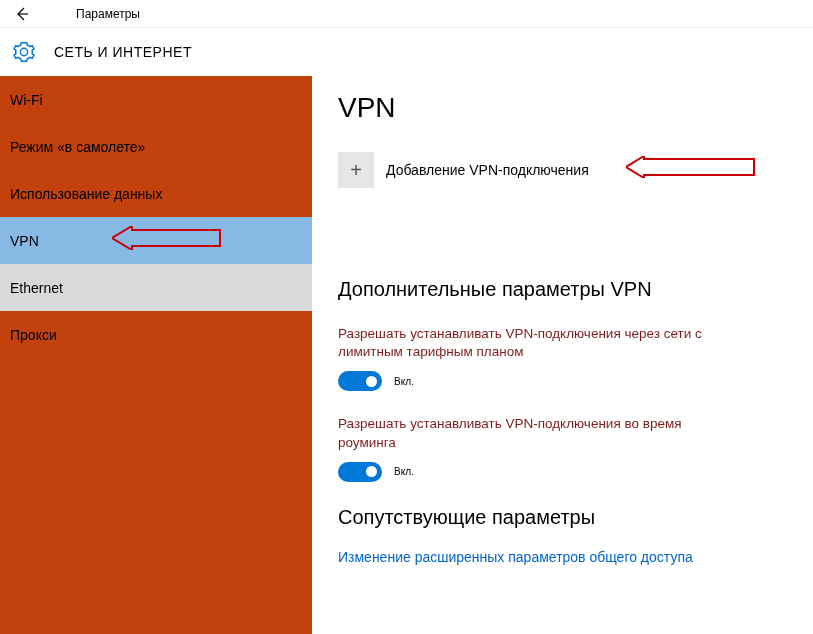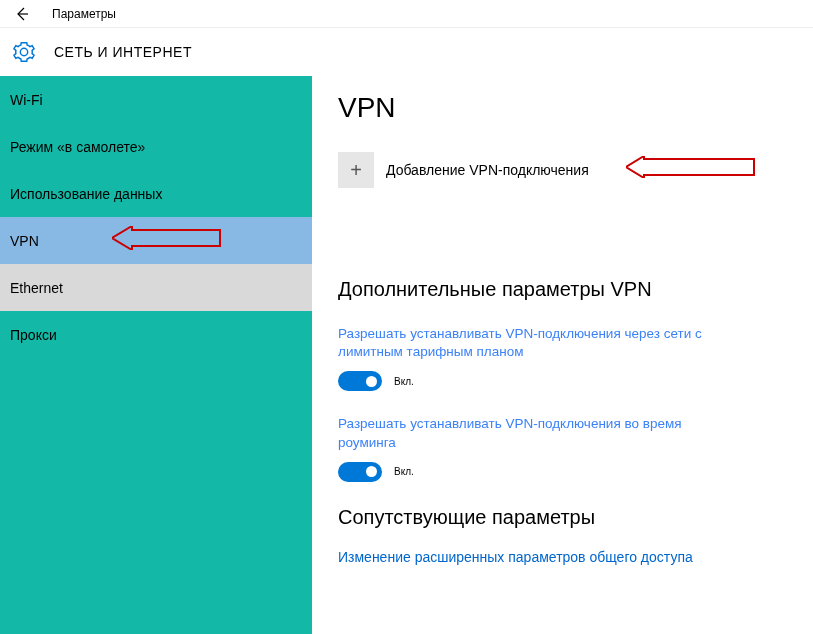--- a/index.html
+++ b/index.html
@@ -12,20 +12,21 @@
     height: 634px;
     overflow: hidden;
     position: relative;
   }
   .titlebar {
     height: 28px;
     display: flex;
     align-items: center;
     padding: 0 8px;
     border-bottom: 1px solid #eee;
+    gap: 24px;
   }
   .back-btn {
     width: 28px;
     height: 28px;
     display: flex;
     align-items: center;
     justify-content: center;
     cursor: pointer;
   }
   .title-text {
@@ -51,21 +52,21 @@
     margin-left: 18px;
     font-size: 14px;
     letter-spacing: 0.5px;
   }
   .content {
     display: flex;
     height: calc(100% - 76px);
   }
   .sidebar {
     width: 312px;
-    background: #14b8a6;
+    background: #c2410c;
     flex-shrink: 0;
   }
   .sidebar-item {
     height: 47px;
     display: flex;
     align-items: center;
     padding: 0 10px;
     cursor: pointer;
     font-size: 14px;
   }
@@ -100,21 +101,21 @@
     font-weight: 300;
   }
   .add-label { margin-left: 12px; font-size: 14px; }
   .section-title {
     font-size: 20px;
     font-weight: 400;
     margin-bottom: 24px;
   }
   .setting-desc {
     font-size: 13.5px;
-    color: #3b82f6;
+    color: #7f1d1d;
     margin-bottom: 10px;
     line-height: 1.35;
     max-width: 400px;
   }
   .toggle-row {
     display: flex;
     align-items: center;
     margin-bottom: 24px;
   }
   .toggle {

